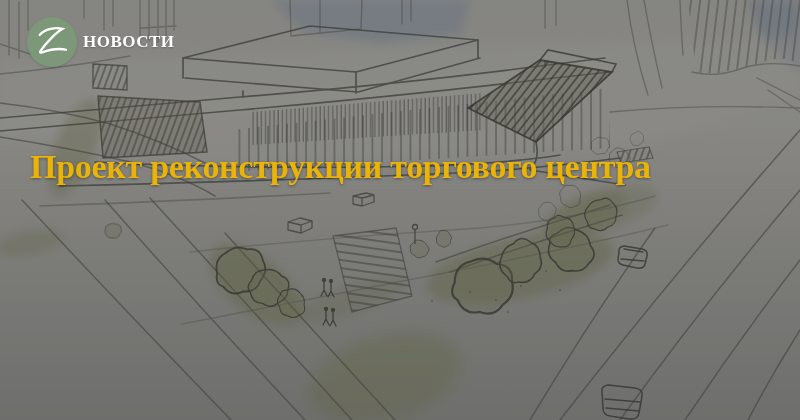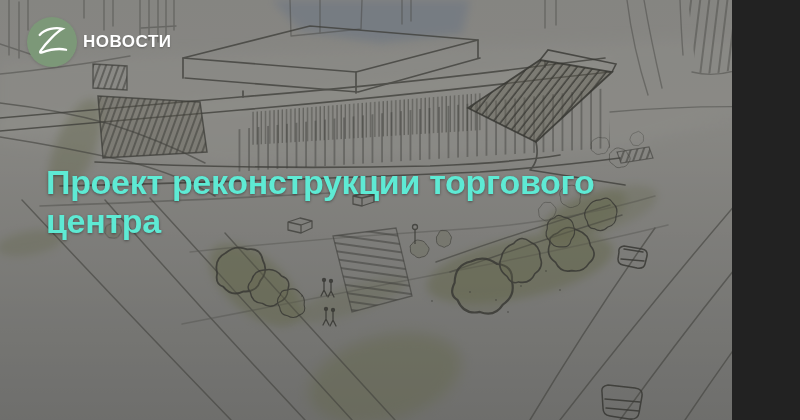--- a/index.html
+++ b/index.html
@@ -1,35 +1,35 @@
 <!DOCTYPE html>
 <html><head>
 <meta charset="utf-8">
 <style>
   html,body{margin:0;padding:0;background:#222;}
   .card{
-    position:relative;width:732px;height:420px;overflow:hidden;
-    font-family:Liberation Sans, sans-serif;cursor:pointer;
+    position:relative;width:800px;height:420px;overflow:hidden;
+    font-family:Liberation Serif, serif;cursor:pointer;
   }
   .bg{position:absolute;left:0;top:0;width:800px;height:420px;display:block;}
   .overlay{position:absolute;inset:0;background:rgba(51,51,51,0.45);}
   .header{position:absolute;left:27px;top:17px;display:flex;align-items:center;z-index:3;}
   .logo-circle{
     width:50px;height:50px;border-radius:50%;background:#7c9878;
     display:flex;align-items:center;justify-content:center;flex:0 0 auto;
     box-shadow:0 1px 3px rgba(0,0,0,0.15);
   }
   .logo-circle svg{width:44px;height:44px;display:block;}
   .brand-label{
     color:#ffffff;font-size:17px;font-weight:bold;letter-spacing:0.5px;
     margin-left:6px;text-shadow:0 1px 2px rgba(0,0,0,0.25);
   }
   .headline{
-    position:absolute;left:30px;top:147px;right:20px;margin:16px;z-index:3;
-    color:#5eead4;font-size:34px;line-height:39px;font-weight:bold;
+    position:absolute;left:30px;top:147px;right:20px;margin:0;z-index:3;
+    color:#eab308;font-size:34px;line-height:39px;font-weight:bold;
     letter-spacing:-0.3px;text-shadow:0 1px 3px rgba(0,0,0,0.4);
   }
 </style>
 </head>
 <body>
 
 <div class="card" role="link">
 
   <svg class="bg" viewBox="0 0 800 420" xmlns="http://www.w3.org/2000/svg">
     <defs>

